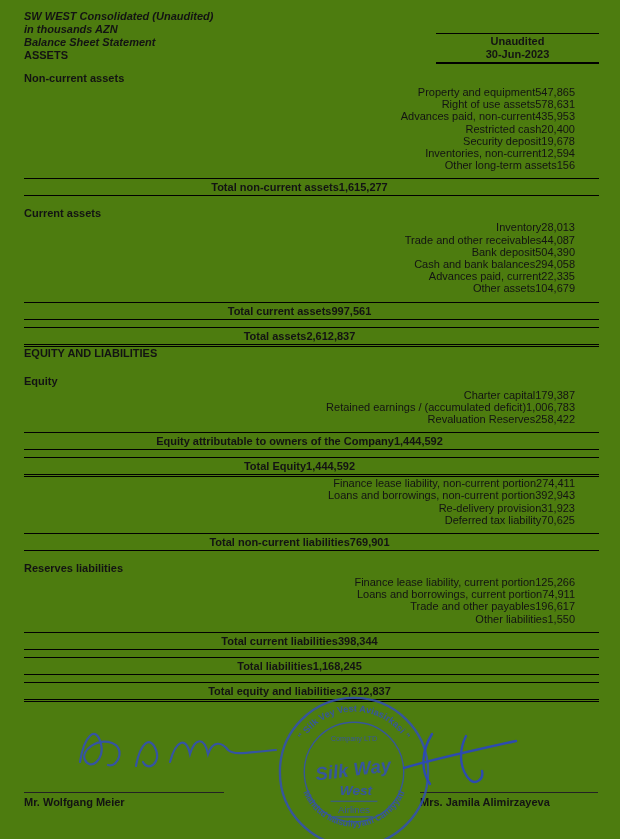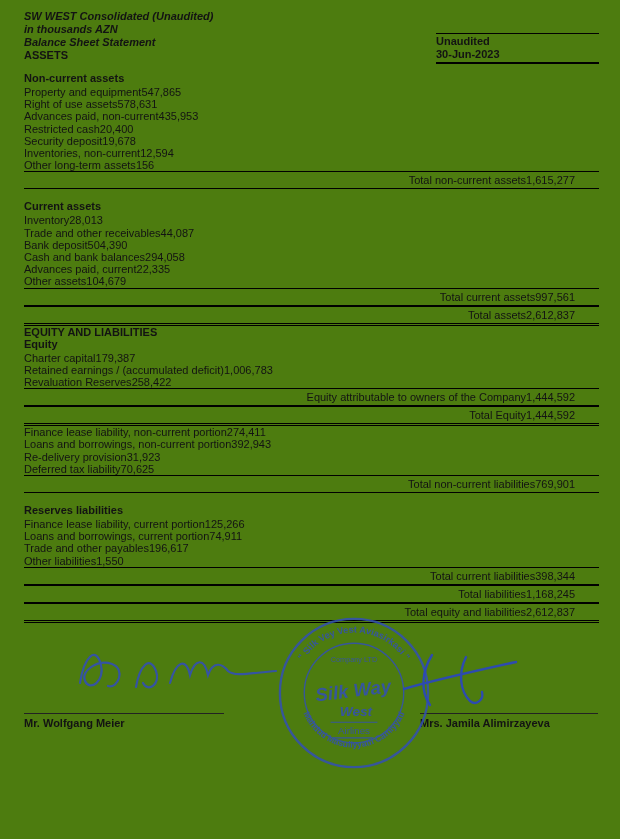--- a/index.html
+++ b/index.html
@@ -2,30 +2,30 @@
 <html><head>
 <meta charset="utf-8">
 <style>
   html,body{margin:0;padding:0}
   body{width:620px;height:839px;background:#ffffff;color:#131313;
        font-family:"Liberation Sans","DejaVu Sans",sans-serif;font-size:11px}
   .page{position:relative;width:620px;height:839px;box-sizing:border-box;
         padding:10px 21px 0 24px;overflow:hidden;background:#4d7c0f}
   .head-line{font-weight:700;font-style:italic;font-size:11px;line-height:13px}
   .colhead{position:absolute;top:33px;right:21px;width:163px;border-top:1px solid #000;
-           font-weight:700;padding-top:1px;line-height:12px}
+           text-align:center;font-weight:700;padding-top:1px;line-height:12px}
   .colhead .cdate{display:block;border-bottom:2px solid #000;padding-bottom:2px;margin-top:1px}
   .caps{font-weight:700;line-height:12px}
   .sechead{font-weight:700;margin-top:11px;margin-bottom:2px;line-height:12px}
-  .sechead.tight{margin-top:0}
-  .row{display:flex;justify-content:flex-start;line-height:12.2px}
+  .sechead.tight{margin-top:16px}
+  .row{display:flex;justify-content:flex-end;line-height:12.2px}
   .val{padding-right:24px;white-space:nowrap}
-  .total{display:flex;justify-content:flex-end;font-weight:400;
+  .total{display:flex;justify-content:center;font-weight:700;
          border-top:1px solid #000;border-bottom:1px solid #000;
-         padding:2px 0;line-height:12px}
+         padding:2px 0;margin-top:7px;line-height:12px}
   .dbl{border-bottom:3px double #000}
   .footer{position:relative;height:150px;margin-top:4px}
   .sig{position:absolute}
   .sig svg{display:block}
   .sigblock{position:absolute;top:86px;border-top:1px solid #222;padding-top:3px}
   .sigblock.left{left:0;width:200px}
   .sigblock.right{left:396px;width:178px}
   .name{font-weight:700;line-height:13px}
   .stamp{position:absolute;left:252px;top:-12px;opacity:.86;z-index:2}
   .sig-left{left:48px;top:4px;z-index:3}

